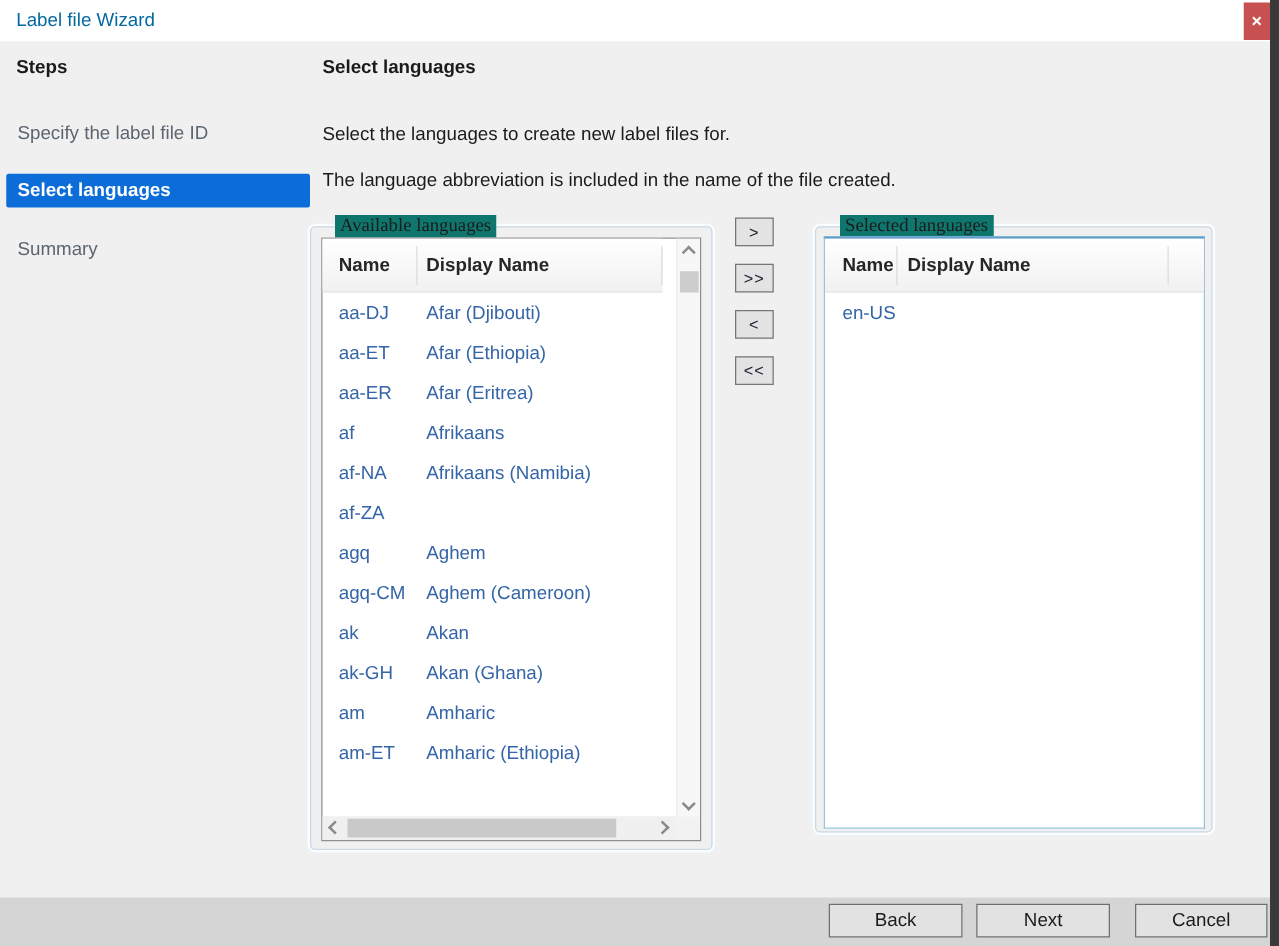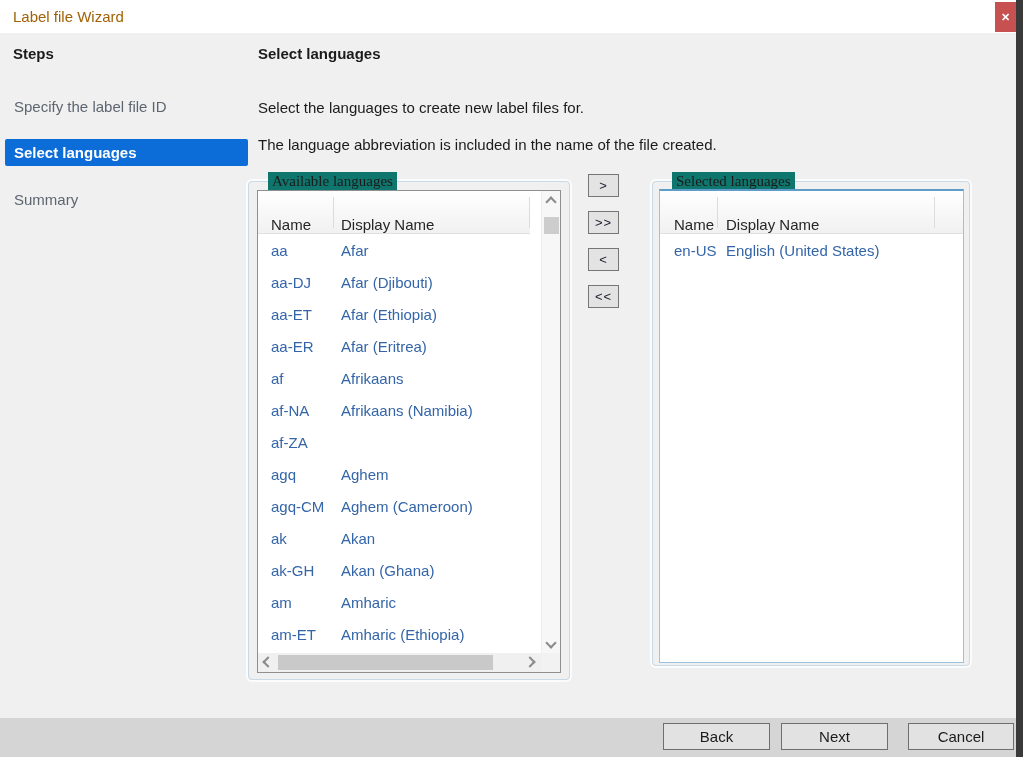--- a/index.html
+++ b/index.html
@@ -4,21 +4,21 @@
 <style>
   * { margin:0; padding:0; box-sizing:border-box; }
   html,body { background:#555; }
   .win {
     position:relative; width:1023px; height:757px; overflow:hidden;
     background:#f0f0f0; font-family:"Liberation Sans", sans-serif;
     font-size:15px; color:#1b1b1b;
   }
   
   .titlebar { position:absolute; left:0; top:0; width:1023px; height:33px; background:#ffffff; }
-  .title-text { position:absolute; left:13px; top:0; line-height:33px; font-size:15px; color:#a16207; }
+  .title-text { position:absolute; left:13px; top:0; line-height:33px; font-size:15px; color:#0369a1; }
   .close-btn { position:absolute; left:995px; top:2px; width:21px; height:30px;
     background:var(--close-red,#c75050); color:#fff; font-size:11px; font-weight:bold;
     display:flex; align-items:center; justify-content:center; cursor:pointer; }
   .edge { position:absolute; left:1016px; top:0; width:7px; height:757px; background:#3a3a3a; }
 
   
   .steps-header { position:absolute; left:13px; top:45px; font-weight:bold; font-size:15px; }
   .step-item { position:absolute; left:14px; color:var(--sidebar-text-gray,#5d6670); line-height:18px; }
   .step-item.s1 { top:98px; }
   .step-item.s3 { top:191px; }
@@ -41,21 +41,21 @@
   #sel-group   { left:652px; top:181px; width:318px; height:485px; }
 
   .listview { position:absolute; background:#fff; }
   #avail-list { left:8px; top:8px; width:304px; height:483px; border:1px solid #8f8f8f; }
   #sel-list   { left:6px; top:7px;  width:305px; height:474px; border:1px solid #9cc3dd; border-top:2px solid #5e9dc8; }
 
   .lv-header { position:absolute; left:0; top:0; height:43px;
     background:linear-gradient(#ffffff,#f1f1f1); border-bottom:1px solid #e0e0e0; }
   #avail-list .lv-header { width:272px; }
   #sel-list   .lv-header { width:303px; }
-  .hdr { position:absolute; top:12px; line-height:43px; color:#262626; white-space:nowrap; }
+  .hdr { position:absolute; top:0; line-height:43px; color:#262626; white-space:nowrap;font-weight:bold; }
   .hdr-divider { position:absolute; top:6px; width:1px; height:31px; background:#dcdcdc; }
 
   .rows { position:absolute; left:0; top:44px; width:100%; }
   .row { position:relative; height:32px; }
   .cell-code, .cell-display { position:absolute; top:0; line-height:32px;
     color:var(--row-text-blue,#3465a8); white-space:nowrap; }
   #avail-list .cell-code { left:13px; }  #avail-list .cell-display { left:83px; }
   #sel-list   .cell-code { left:14px; }  #sel-list   .cell-display { left:66px; }
 
   
@@ -117,24 +117,20 @@
     <div class="groupbox-label">Available languages</div>
     <div class="listview" id="avail-list">
       <div class="lv-header">
         <span class="hdr" style="left:13px;">Name</span>
         <span class="hdr" style="left:83px;">Display Name</span>
         <span class="hdr-divider" style="left:75px;"></span>
         <span class="hdr-divider" style="left:271px;"></span>
       </div>
       <div class="rows">
 
-          <div class="row">
-            <span class="cell-code">aa</span>
-            <span class="cell-display">Afar</span>
-          </div>
 
           <div class="row">
             <span class="cell-code">aa-DJ</span>
             <span class="cell-display">Afar (Djibouti)</span>
           </div>
 
           <div class="row">
             <span class="cell-code">aa-ET</span>
             <span class="cell-display">Afar (Ethiopia)</span>
           </div>
@@ -213,21 +209,20 @@
       <div class="lv-header">
         <span class="hdr" style="left:14px;">Name</span>
         <span class="hdr" style="left:66px;">Display Name</span>
         <span class="hdr-divider" style="left:57px;"></span>
         <span class="hdr-divider" style="left:274px;"></span>
       </div>
       <div class="rows">
 
           <div class="row">
             <span class="cell-code">en-US</span>
-            <span class="cell-display">English (United States)</span>
           </div>
         </div>
     </div>
   </div>
 
   <div class="footer">
     <button class="btn" id="btn-back">Back</button>
     <button class="btn" id="btn-next">Next</button>
     <button class="btn" id="btn-cancel">Cancel</button>
   </div>

